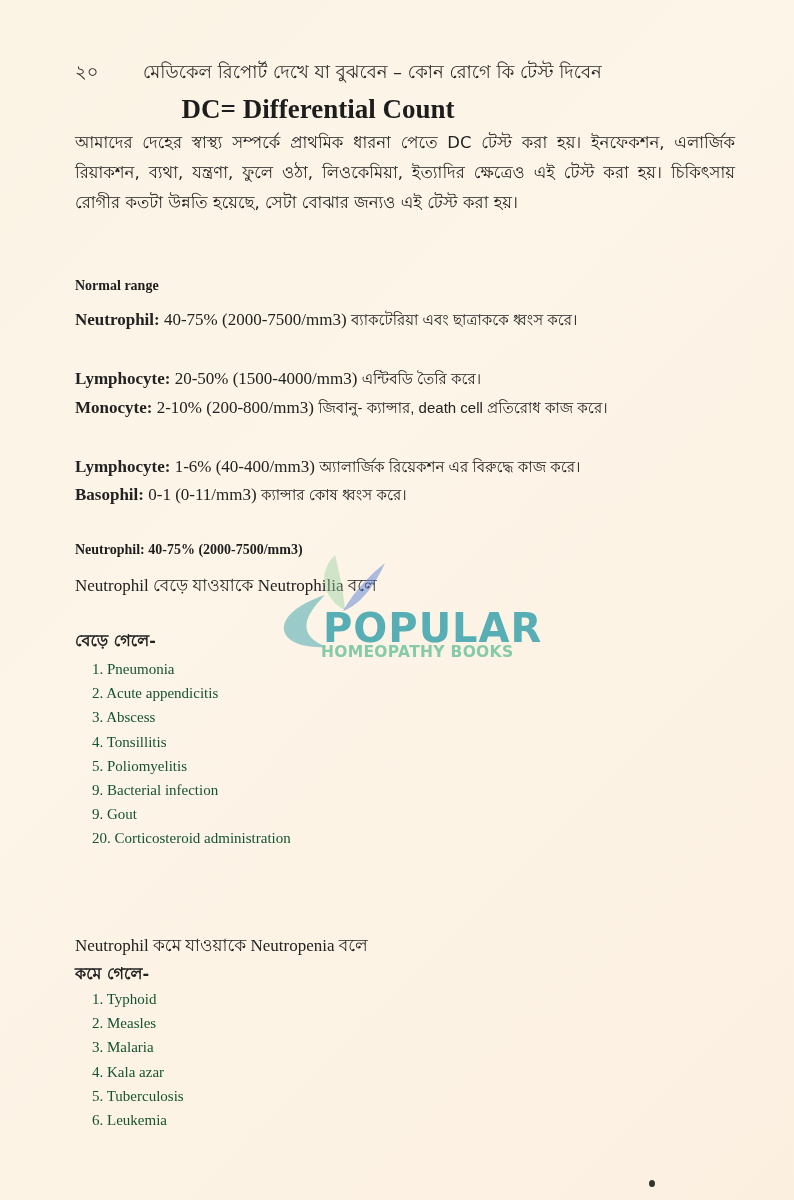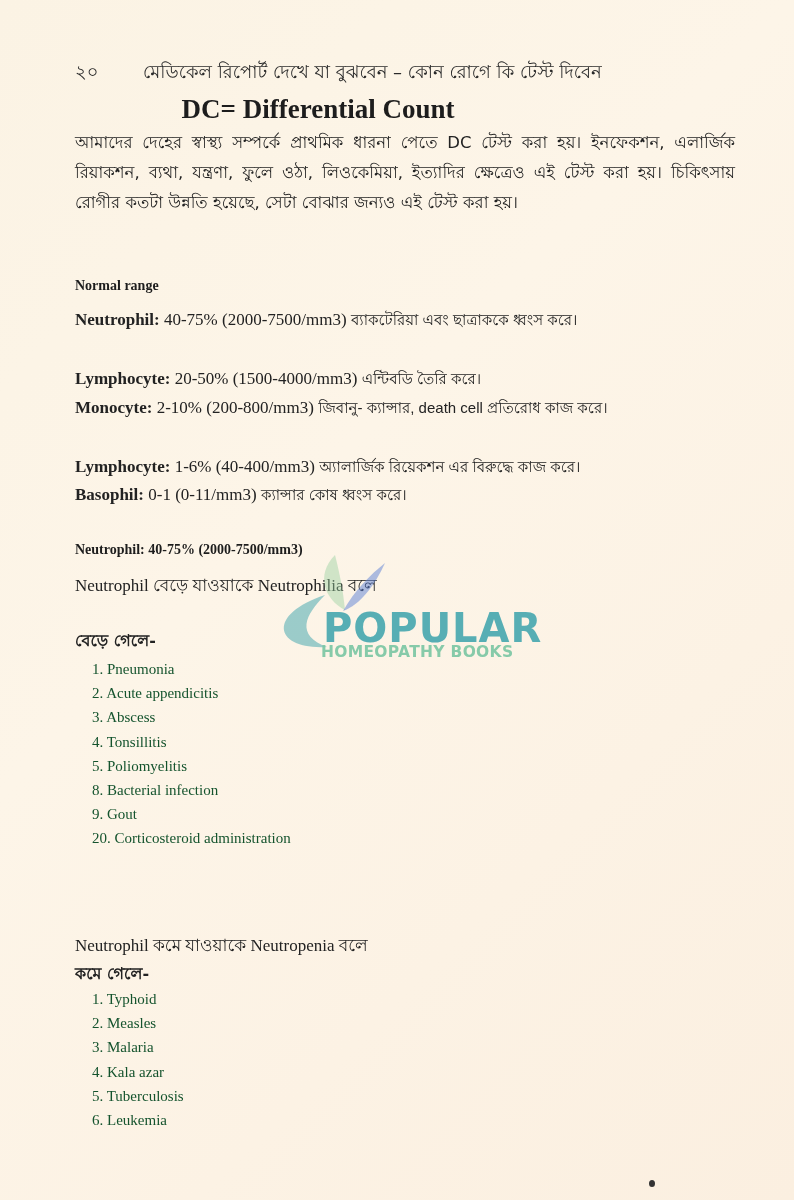--- a/index.html
+++ b/index.html
@@ -82,21 +82,21 @@
 </div>
 
 <div class="bnhead" style="top:628px;">বেড়ে গেলে-</div>
 
 <div class="list" style="top:657px;">
   <div>1. Pneumonia</div>
   <div>2. Acute appendicitis</div>
   <div>3. Abscess</div>
   <div>4. Tonsillitis</div>
   <div>5. Poliomyelitis</div>
-  <div>8. Bacterial infection</div>
+  <div>9. Bacterial infection</div>
   <div>9. Gout</div>
   <div>20. Corticosteroid administration</div>
 </div>
 
 <div class="sub" style="top:932px;">Neutrophil কমে যাওয়াকে Neutropenia বলে</div>
 <div class="bnhead" style="top:961px;">কমে গেলে-</div>
 
 <div class="list" style="top:987px;">
   <div>1. Typhoid</div>
   <div>2. Measles</div>

